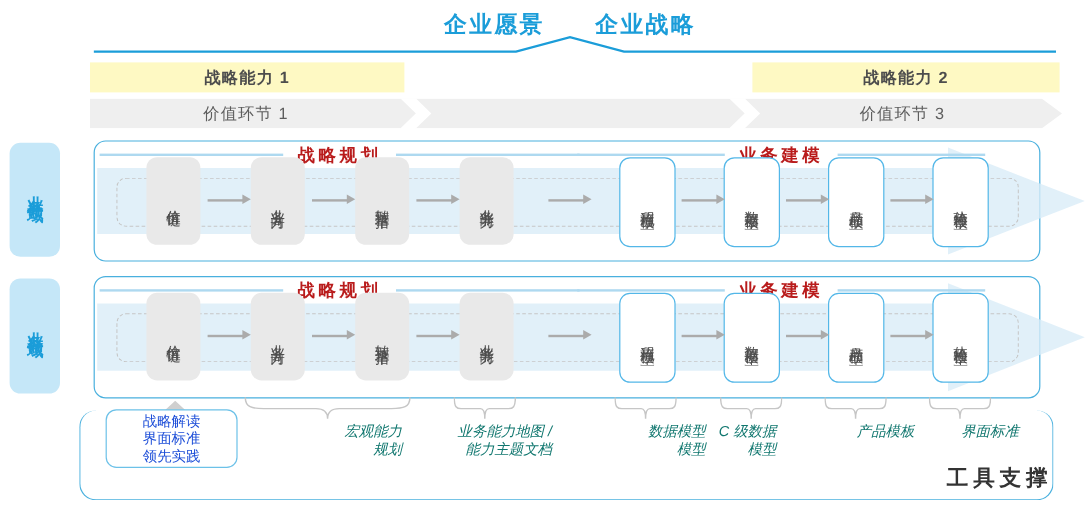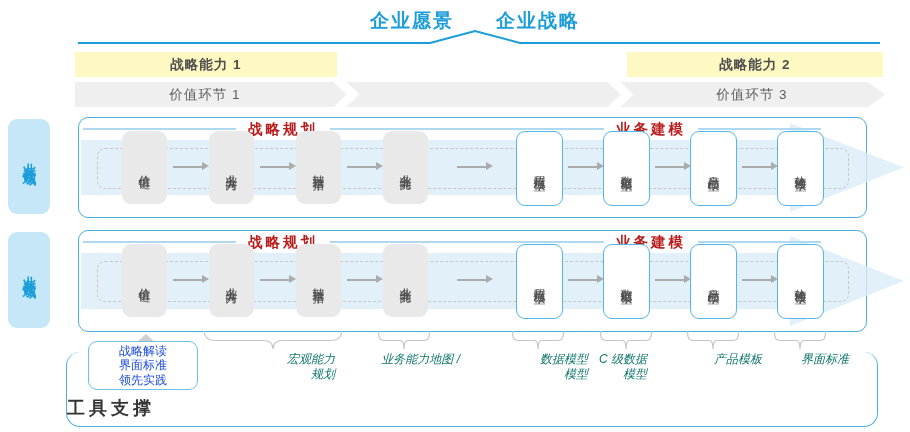--- a/index.html
+++ b/index.html
@@ -43,23 +43,23 @@
     border-top:4.5px solid transparent;border-bottom:4.5px solid transparent;}
   
   .brace{position:absolute;top:331px;}
   .up-arrow{position:absolute;left:134px;top:334px;}
   .source-box{position:absolute;left:88px;top:341px;width:108px;height:47px;background:#fff;
     border:1.2px solid #6cc1e8;border-radius:9px;display:flex;flex-direction:column;
     align-items:center;justify-content:center;z-index:4;
     font-size:12px;line-height:14.5px;color:#1d4ed8;}
   .anno{position:absolute;top:352px;text-align:right;font-size:12px;line-height:15px;color:#0f766e;font-style:italic;}
   
-  .tools-box{position:absolute;left:66px;top:352px;width:810px;height:74px;
+  .tools-box{position:absolute;left:66px;top:342px;width:810px;height:74px;
     border:1.5px solid #49b0de;border-top:none;border-radius:14px;
-    display:flex;align-items:flex-end;justify-content:flex-start;z-index:0;}
+    display:flex;align-items:flex-end;justify-content:flex-end;z-index:0;}
   .tools-box b{font-size:18px;color:#333;letter-spacing:4px;margin-bottom:6px;}
 </style>
 </head>
 <body>
 
 <div id="canvas">
 
   <div class="title">
     <span>企业愿景</span><span>企业战略</span>
   </div>
@@ -214,20 +214,21 @@
     <span>战略解读</span>
     <span>界面标准</span>
     <span>领先实践</span>
   </div>
   <div class="anno" style="left:215px;width:120px">
     <div>宏观能力</div>
     <div>规划</div>
   </div>
   <div class="anno" style="left:310px;width:150px">
     <div>业务能力地图 /</div>
+    <div>能力主题文档</div>
   </div>
   <div class="anno" style="left:488px;width:100px">
     <div>数据模型</div>
     <div>模型</div>
   </div>
   <div class="anno" style="left:547px;width:100px">
     <div>C 级数据</div>
     <div>模型</div>
   </div>
   <div class="anno" style="left:662px;width:100px">

